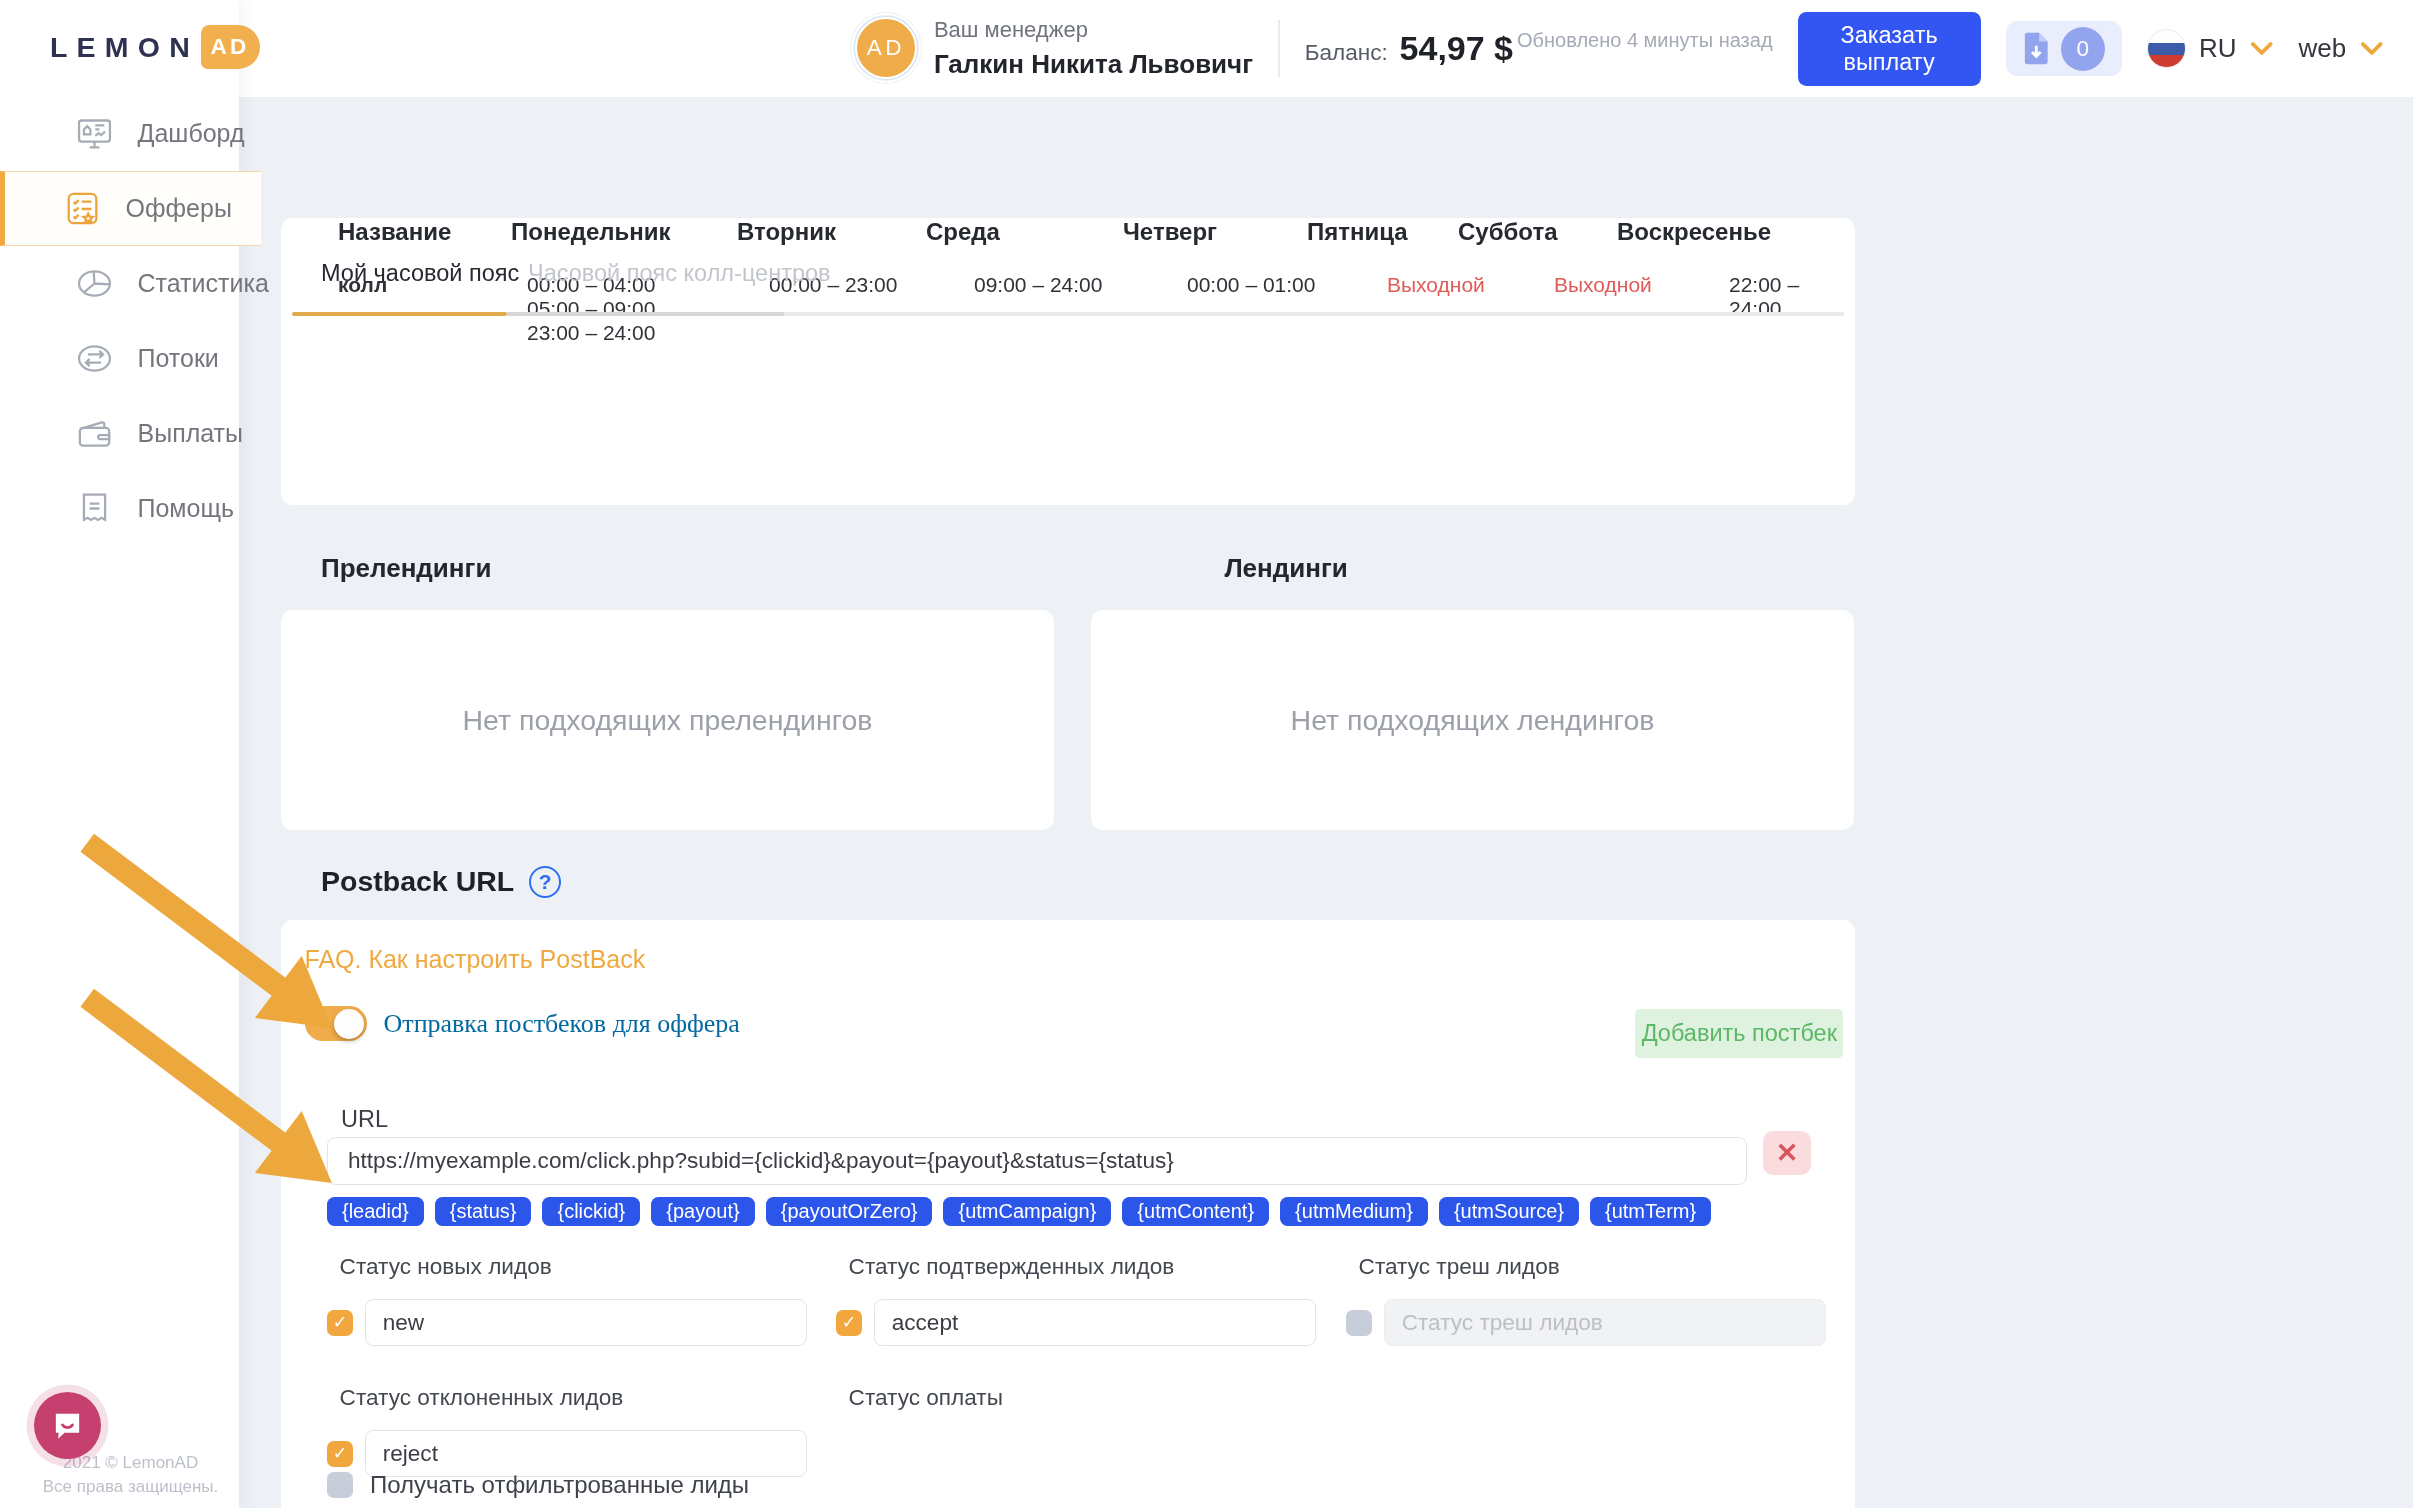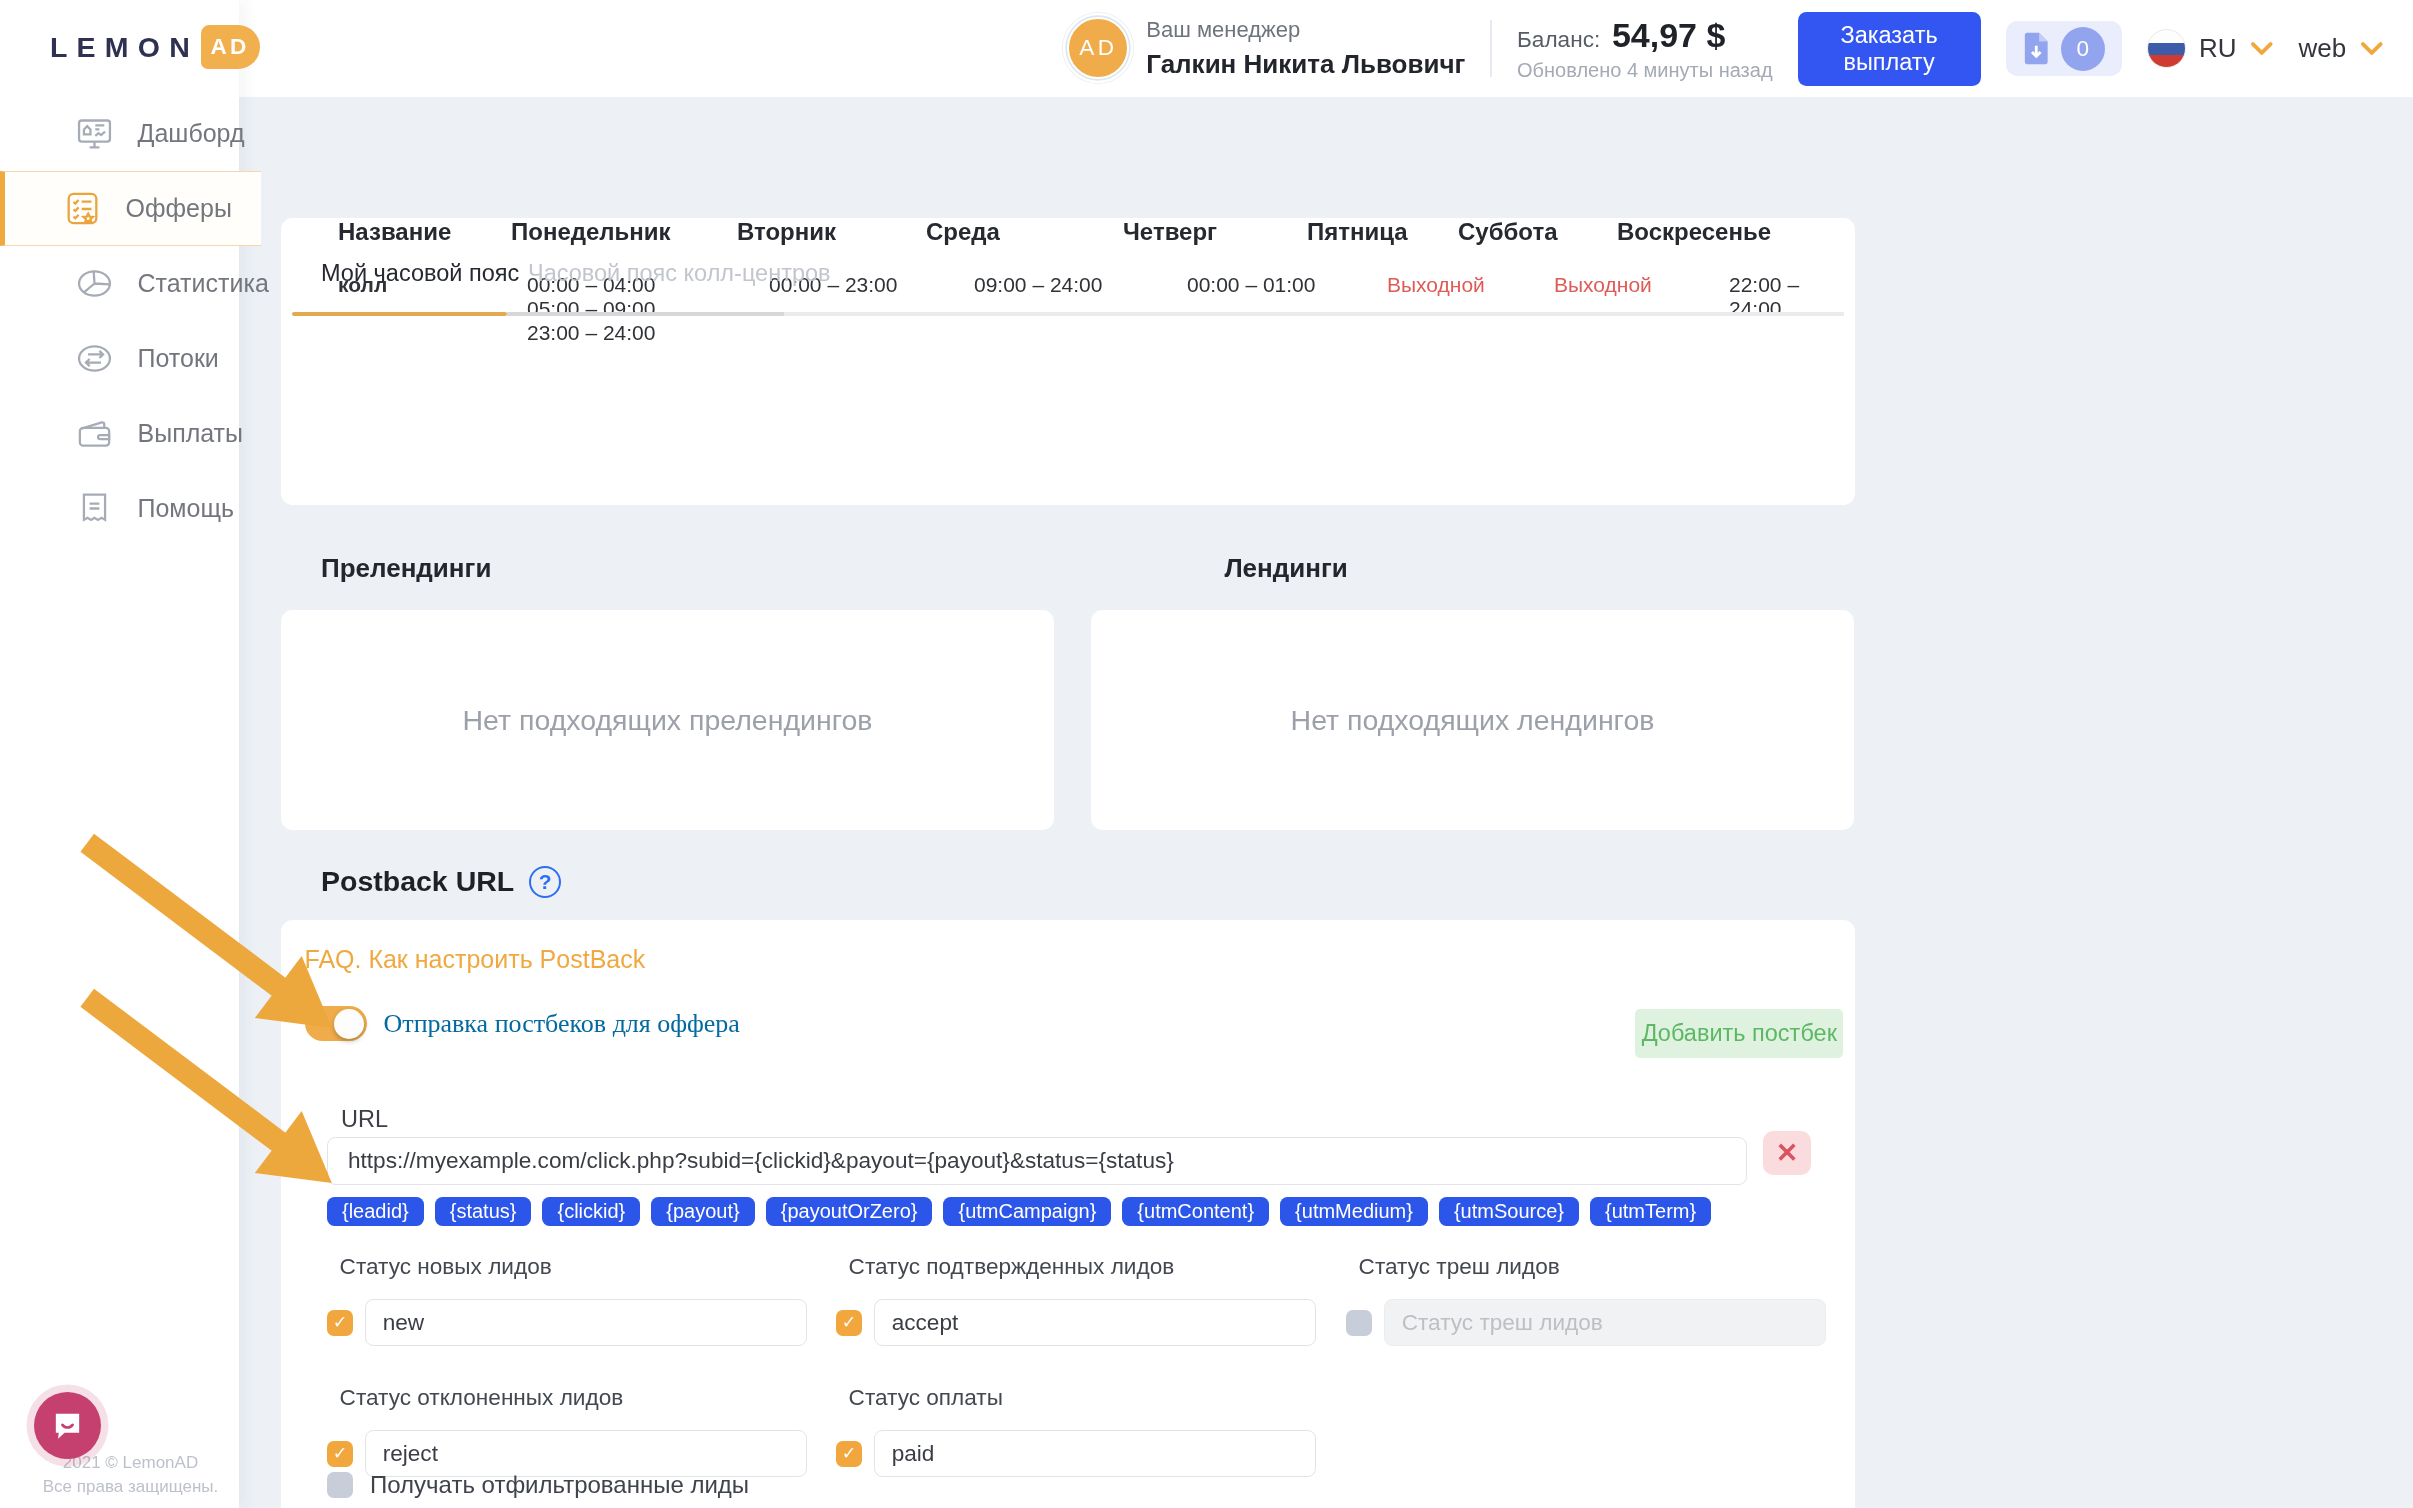--- a/index.html
+++ b/index.html
@@ -14,21 +14,21 @@
   .topbar { position:absolute; left:0; top:0; width:2413px; height:97px; background:#FFFFFF; z-index:5; }
   .topbar-items { position:absolute; top:0; right:30px; height:97px; display:flex; align-items:center; gap:25px; }
   .manager { display:flex; align-items:center; gap:17px; }
   .avatar { width:62px; height:62px; border-radius:50%; background:#F0AC4A; color:#FFF;
             display:flex; align-items:center; justify-content:center; font-size:22.6px; letter-spacing:3.4px;
             border:2.5px solid #FFF; box-shadow:0 0 0 1.7px #DCE6F0, 0 0 0 4.2px #FFF, 0 0 0 5px #E7EDF4; }
   .manager-texts { display:flex; flex-direction:column; gap:5.9px; }
   .manager-caption { font-size:22px; color:#6E737D; }
   .manager-name { font-size:26px; font-weight:700; color:#22252B; }
   .v-divider { width:1.7px; height:57px; background:#E7EAF0; }
-  .balance { display:flex; flex-direction:column; gap:4px; }
+  .balance { display:flex; flex-direction:row; gap:4px; }
   .balance-top { display:flex; align-items:baseline; gap:11.7px; }
   .balance-label { font-size:22.6px; color:#565C66; }
   .balance-amount { font-size:34px; font-weight:700; color:#1F2329; }
   .balance-updated { font-size:20px; color:#A4AAB5; }
   .payout-btn { width:183px; height:74px; border:none; border-radius:8.4px; background:#3356F2;
                 color:#FFF; font-size:23.5px; cursor:pointer; font-family:inherit; }
   .downloads { width:116px; height:55px; border-radius:11.7px; background:#E9EDFC; display:flex;
                align-items:center; justify-content:center; gap:10px; cursor:pointer; }
   .dl-badge { width:44px; height:44px; border-radius:50%; background:#93A4EF; color:#FFF;
               display:flex; align-items:center; justify-content:center; font-size:22.6px; }
@@ -381,24 +381,20 @@
         </div>
         <div class="status-cell">
           <span class="status-label">Статус отклоненных лидов</span>
           <div class="status-row">
             <span class="checkbox checked"></span>
             <input class="status-input" type="text" value="reject" style="">
           </div>
         </div>
         <div class="status-cell">
           <span class="status-label">Статус оплаты</span>
-          <div class="status-row">
-            <span class="checkbox checked"></span>
-            <input class="status-input" type="text" value="paid" style="">
-          </div>
         </div>
       </div>
 
       <div class="filter-row">
         <span class="checkbox unchecked"></span>
         <span class="filter-label">Получать отфильтрованные лиды</span>
       </div>
     </section>
 
   </main>

